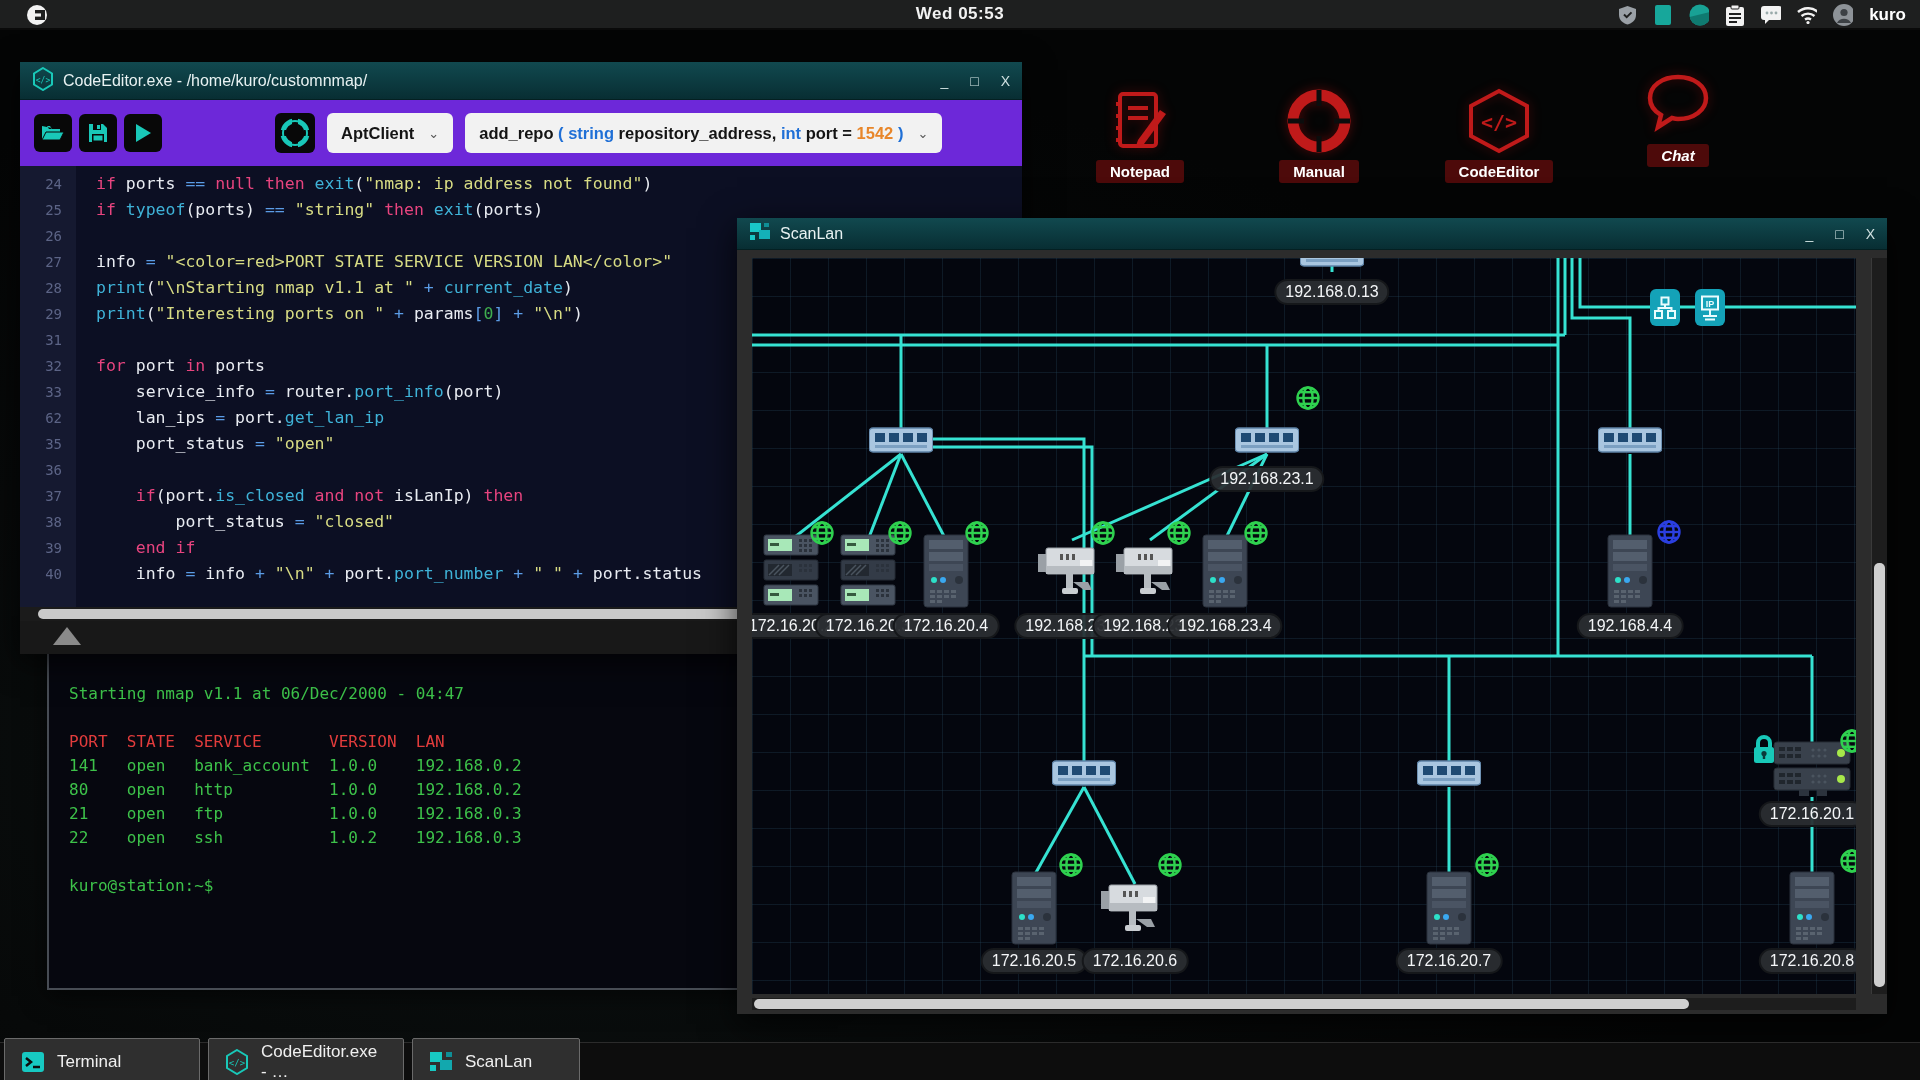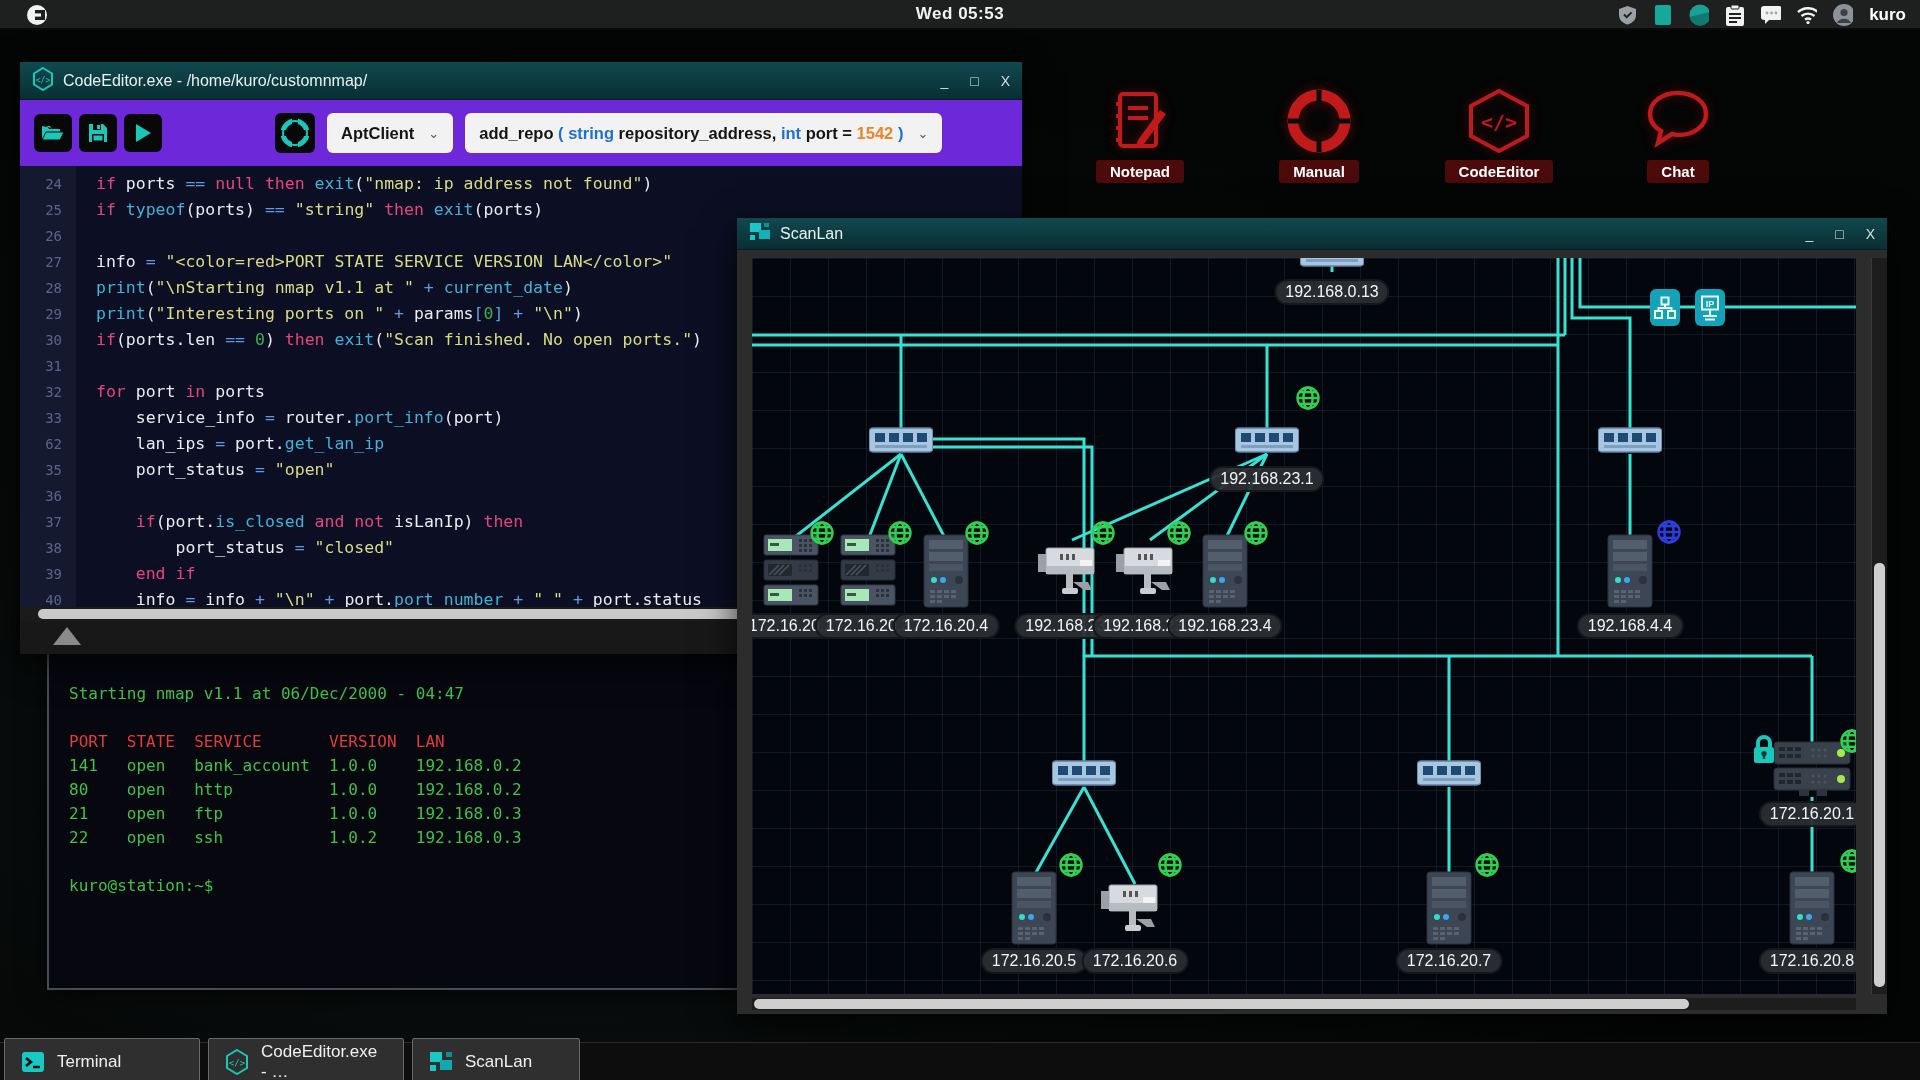--- a/index.html
+++ b/index.html
@@ -189,21 +189,21 @@
               </g>
             </g>
           </svg>
         </div><div class="dlabel">Manual</div></div>
       <div class="dicon" style="left: 1429px; top: 88px;"><div class="glyph">
           <svg width="66" height="66">
             <polygon points="33,3 61,18 61,48 33,63 5,48 5,18" fill="none" stroke="#c01a1a" stroke-width="4"></polygon>
     <text x="33" y="41" text-anchor="middle" font-size="20" font-weight="bold" fill="#c01a1a" font-family="DejaVu Sans Mono, monospace">&lt;/&gt;</text>
           </svg>
         </div><div class="dlabel">CodeEditor</div></div>
-      <div class="dicon" style="left: 1608px; top: 88px;"><div class="glyph">
+      <div class="dicon" style="left: 1608px; top: 72px; font-style: italic;"><div class="glyph">
           <svg width="66" height="62">
             <path d="M33 5 C17 5 5 14 5 26 C5 33 9 39 16 43 L13 55 L27 46 C29 46.5 31 47 33 47 C49 47 61 38 61 26 C61 14 49 5 33 5 Z" fill="none" stroke="#c01a1a" stroke-width="4.5"></path>
           </svg>
         </div><div class="dlabel">Chat</div></div>
     </div>
 
   <div id="terminal-window">
     <div id="term-lines">
         <div class="tline tg">kuro@station:~$ customnmap 45.86.41.201</div>
         <div class="tline tg"></div>
@@ -275,21 +275,20 @@
     </div>
     <div id="code-area">
       <div id="gutter"></div>
       <div id="code-lines" style="position:relative; padding-top:5px;">
           <div class="code-line"><span class="ln">24</span><span class="ctext"><span class="k">if </span><span class="p">ports </span><span class="o">== </span><span class="k">null </span><span class="k">then </span><span class="f">exit</span><span class="p">(</span><span class="s">"nmap: ip address not found"</span><span class="p">)</span></span></div>
           <div class="code-line"><span class="ln">25</span><span class="ctext"><span class="k">if </span><span class="f">typeof</span><span class="p">(ports) </span><span class="o">== </span><span class="s">"string" </span><span class="k">then </span><span class="f">exit</span><span class="p">(ports)</span></span></div>
           <div class="code-line"><span class="ln">26</span><span class="ctext"></span></div>
           <div class="code-line"><span class="ln">27</span><span class="ctext"><span class="p">info </span><span class="o">= </span><span class="s">"&lt;color=red&gt;PORT STATE SERVICE VERSION LAN&lt;/color&gt;"</span></span></div>
           <div class="code-line"><span class="ln">28</span><span class="ctext"><span class="f">print</span><span class="p">(</span><span class="s">"\nStarting nmap v1.1 at " </span><span class="o">+ </span><span class="f">current_date</span><span class="p">)</span></span></div>
           <div class="code-line"><span class="ln">29</span><span class="ctext"><span class="f">print</span><span class="p">(</span><span class="s">"Interesting ports on " </span><span class="o">+ </span><span class="p">params</span><span class="o">[</span><span class="n">0</span><span class="o">] </span><span class="o">+ </span><span class="s">"\n"</span><span class="p">)</span></span></div>
-          <div class="code-line"><span class="ln">30</span><span class="ctext"><span class="k">if</span><span class="p">(ports.len </span><span class="o">== </span><span class="n">0</span><span class="p">) </span><span class="k">then </span><span class="f">exit</span><span class="p">(</span><span class="s">"Scan finished. No open ports."</span><span class="p">)</span></span></div>
           <div class="code-line"><span class="ln">31</span><span class="ctext"></span></div>
           <div class="code-line"><span class="ln">32</span><span class="ctext"><span class="k">for </span><span class="p">port </span><span class="k">in </span><span class="p">ports</span></span></div>
           <div class="code-line"><span class="ln">33</span><span class="ctext"><span class="p">    service_info </span><span class="o">= </span><span class="p">router.</span><span class="f">port_info</span><span class="p">(port)</span></span></div>
           <div class="code-line"><span class="ln">62</span><span class="ctext"><span class="p">    lan_ips </span><span class="o">= </span><span class="p">port.</span><span class="f">get_lan_ip</span></span></div>
           <div class="code-line"><span class="ln">35</span><span class="ctext"><span class="p">    port_status </span><span class="o">= </span><span class="s">"open"</span></span></div>
           <div class="code-line"><span class="ln">36</span><span class="ctext"></span></div>
           <div class="code-line"><span class="ln">37</span><span class="ctext"><span class="p">    </span><span class="k">if</span><span class="p">(port.</span><span class="f">is_closed</span><span class="p"> </span><span class="k">and</span><span class="p"> </span><span class="k">not</span><span class="p"> isLanIp) </span><span class="k">then</span></span></div>
           <div class="code-line"><span class="ln">38</span><span class="ctext"><span class="p">        port_status </span><span class="o">= </span><span class="s">"closed"</span></span></div>
           <div class="code-line"><span class="ln">39</span><span class="ctext"><span class="k">    end if</span></span></div>
           <div class="code-line"><span class="ln">40</span><span class="ctext"><span class="p">    info </span><span class="o">= </span><span class="p">info </span><span class="o">+ </span><span class="s">"\n" </span><span class="o">+ </span><span class="p">port.</span><span class="f">port_number</span><span class="o"> + </span><span class="s">" " </span><span class="o">+ </span><span class="p">port.status</span></span></div>

